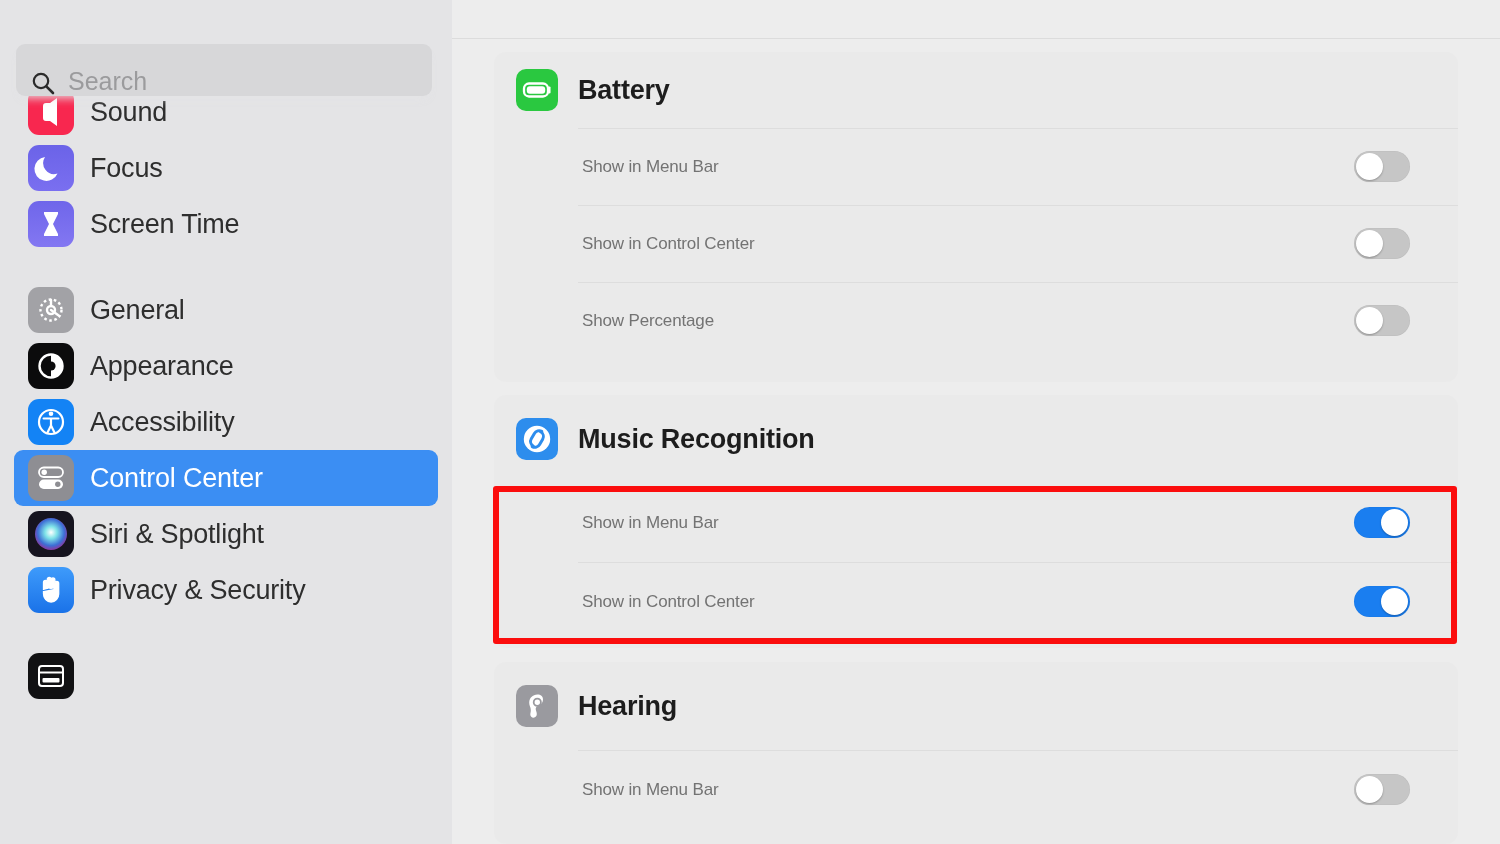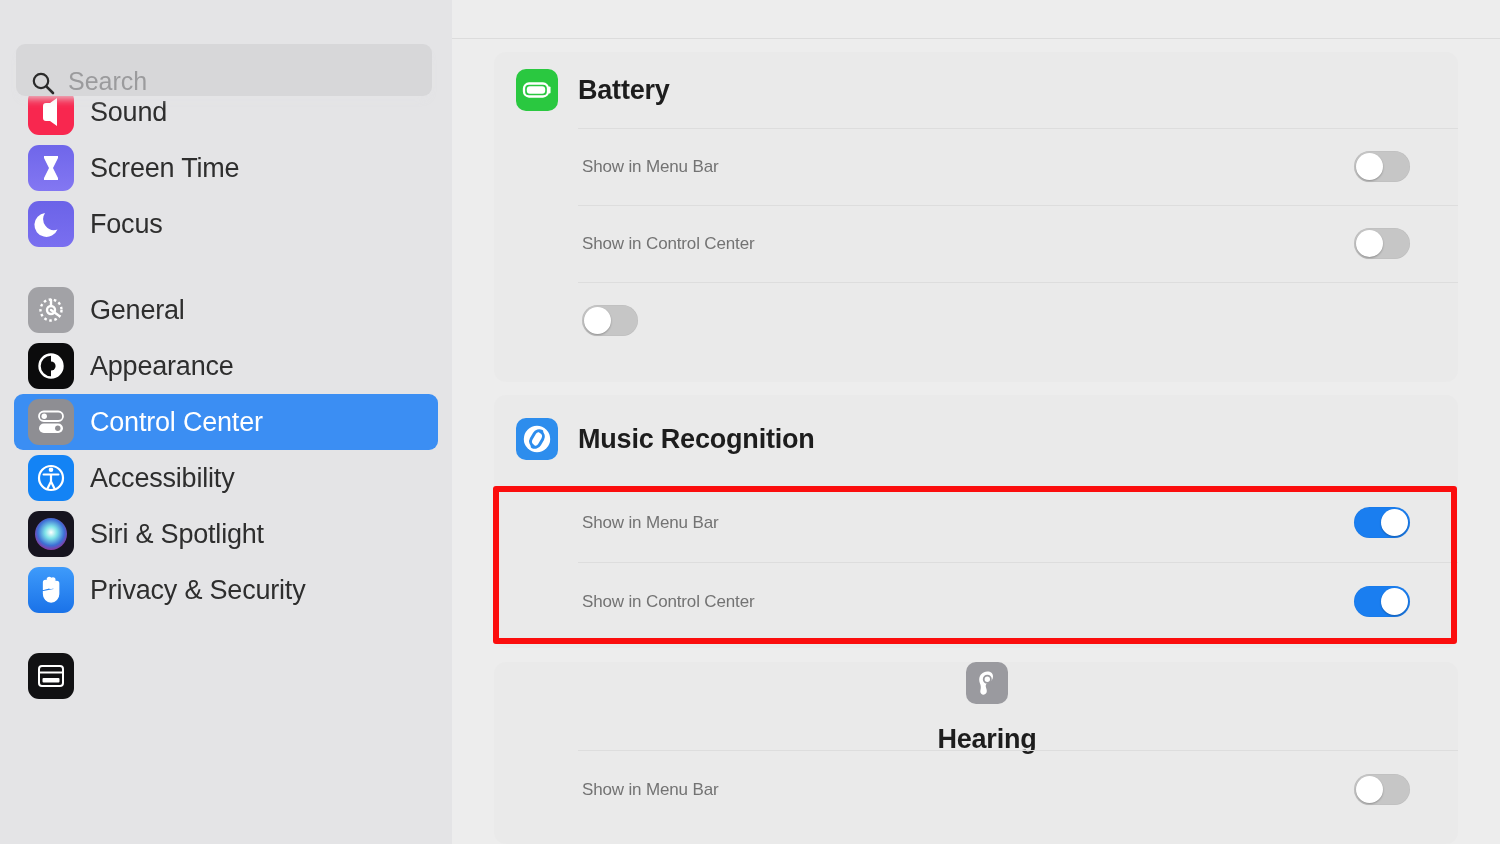--- a/index.html
+++ b/index.html
@@ -150,48 +150,48 @@
               <path d="M18 14h4l7-5v28l-7-5h-4a3 3 0 0 1-3-3v-12a3 3 0 0 1 3-3z" fill="#fff"></path>
             </svg>
           </span>
           <span class="nav-label">Sound</span>
         </div>
 
         <div class="nav-item">
           <span class="nav-icon">
             <svg viewBox="0 0 46 46" width="46" height="46">
               <defs>
+                  <linearGradient id="gfoc" x1="0" y1="0" x2="0" y2="1">
+                <stop offset="0" stop-color="#6b63e8"></stop>
+                    <stop offset="1" stop-color="#7a6ff0"></stop>
+              </linearGradient>
+                </defs>
+              <rect x="0" y="0" width="46" height="46" rx="11" fill="url(#gfoc)"></rect>
+              <path d="M29.5 28.5A11 11 0 0 1 17 12a12 12 0 1 0 12.5 16.5z" fill="#fff"></path>
+            </svg>
+          </span>
+          <span class="nav-label">Focus</span>
+        </div>
+
+        <div class="nav-item">
+          <span class="nav-icon">
+            <svg viewBox="0 0 46 46" width="46" height="46">
+              <defs>
                   <linearGradient id="gst" x1="0" y1="0" x2="0" y2="1">
                 <stop offset="0" stop-color="#6f66ea"></stop>
                     <stop offset="1" stop-color="#8377f2"></stop>
               </linearGradient>
                 </defs>
               <rect x="0" y="0" width="46" height="46" rx="11" fill="url(#gst)"></rect>
               <path d="M16 11h14v2l-5 10 5 10v2H16v-2l5-10-5-10z" fill="#fff"></path>
             </svg>
           </span>
           <span class="nav-label">Screen Time</span>
         </div>
 
-        <div class="nav-item">
-          <span class="nav-icon">
-            <svg viewBox="0 0 46 46" width="46" height="46">
-              <defs>
-                  <linearGradient id="gfoc" x1="0" y1="0" x2="0" y2="1">
-                <stop offset="0" stop-color="#6b63e8"></stop>
-                    <stop offset="1" stop-color="#7a6ff0"></stop>
-              </linearGradient>
-                </defs>
-              <rect x="0" y="0" width="46" height="46" rx="11" fill="url(#gfoc)"></rect>
-              <path d="M29.5 28.5A11 11 0 0 1 17 12a12 12 0 1 0 12.5 16.5z" fill="#fff"></path>
-            </svg>
-          </span>
-          <span class="nav-label">Focus</span>
-        </div>
-
         <div class="nav-gap"></div>
 
         <div class="nav-item">
           <span class="nav-icon">
             <svg viewBox="0 0 46 46" width="46" height="46">
               <rect x="0" y="0" width="46" height="46" rx="11" fill="#a2a2a6"></rect>
               <g fill="none" stroke="#fff" stroke-width="2.4">
                 <circle cx="23" cy="23" r="10.5" stroke-dasharray="2.6 2.6"></circle>
                 <circle cx="23" cy="23" r="4"></circle>
                 <path d="M23 19v-6M23 23l7 5" stroke-linecap="round"></path>
@@ -206,43 +206,43 @@
             <svg viewBox="0 0 46 46" width="46" height="46">
               <rect x="0" y="0" width="46" height="46" rx="11" fill="#0b0b0c"></rect>
               <circle cx="23" cy="23" r="11.5" fill="none" stroke="#fff" stroke-width="2.4"></circle>
               <path d="M23 11.5a11.5 11.5 0 0 1 0 23z" fill="#fff"></path>
               <circle cx="23" cy="23" r="4.6" fill="#0b0b0c"></circle>
             </svg>
           </span>
           <span class="nav-label">Appearance</span>
         </div>
 
+        <div class="nav-item">
+          <span class="nav-icon">
+            <svg viewBox="0 0 46 46" width="46" height="46">
+              <rect x="0" y="0" width="46" height="46" rx="11" fill="#1383f5"></rect>
+              <circle cx="23" cy="23" r="12" fill="none" stroke="#fff" stroke-width="2.2"></circle>
+              <circle cx="23" cy="14.8" r="2.3" fill="#fff"></circle>
+              <path d="M15.6 19.5h14.8M23 19.5v7m0 0-3.6 7.2M23 26.5l3.6 7.2" stroke="#fff" stroke-width="2.2" stroke-linecap="round" fill="none"></path>
+            </svg>
+          </span>
+          <span class="nav-label">Accessibility</span>
+        </div>
+
         <div class="nav-item selected">
           <span class="nav-icon">
             <svg viewBox="0 0 46 46" width="46" height="46">
               <rect x="0" y="0" width="46" height="46" rx="11" fill="#8e8e93"></rect>
               <rect x="11" y="12.5" width="24" height="9.5" rx="4.75" fill="none" stroke="#fff" stroke-width="1.8"></rect>
               <circle cx="16.2" cy="17.25" r="2.7" fill="#fff"></circle>
               <rect x="11" y="24.5" width="24" height="9.5" rx="4.75" fill="#fff"></rect>
               <circle cx="29.8" cy="29.25" r="2.7" fill="#8e8e93"></circle>
             </svg>
           </span>
           <span class="nav-label">Control Center</span>
-        </div>
-
-        <div class="nav-item">
-          <span class="nav-icon">
-            <svg viewBox="0 0 46 46" width="46" height="46">
-              <rect x="0" y="0" width="46" height="46" rx="11" fill="#1383f5"></rect>
-              <circle cx="23" cy="23" r="12" fill="none" stroke="#fff" stroke-width="2.2"></circle>
-              <circle cx="23" cy="14.8" r="2.3" fill="#fff"></circle>
-              <path d="M15.6 19.5h14.8M23 19.5v7m0 0-3.6 7.2M23 26.5l3.6 7.2" stroke="#fff" stroke-width="2.2" stroke-linecap="round" fill="none"></path>
-            </svg>
-          </span>
-          <span class="nav-label">Accessibility</span>
         </div>
 
         <div class="nav-item">
           <span class="nav-icon">
             <svg viewBox="0 0 46 46" width="46" height="46">
               <defs>
                 <radialGradient id="gsiri" cx="0.5" cy="0.45" r="0.75">
                   <stop offset="0" stop-color="#ffffff"></stop>
                   <stop offset="0.25" stop-color="#7fe3e8"></stop>
                   <stop offset="0.55" stop-color="#3d6fd6"></stop>
@@ -329,20 +329,21 @@
         <div class="row">
           <div class="row-sep"></div>
           <span class="row-label">Show in Control Center</span>
           <span class="toggle">
               <span class="knob"></span>
             </span>
         </div>
 
         <div class="row">
           <div class="row-sep"></div>
+          <span class="row-label">Show Percentage</span>
           <span class="toggle">
               <span class="knob"></span>
             </span>
         </div>
       </div>
 
       <div class="card" style="top:395px; height:253px;">
         <div class="card-header" style="height:88px;">
           <span class="sect-icon">
             <svg viewBox="0 0 42 42" width="42" height="42">
@@ -365,21 +366,21 @@
         <div class="row" style="height:79px;">
           <div class="row-sep"></div>
           <span class="row-label">Show in Control Center</span>
           <span class="toggle on">
               <span class="knob"></span>
             </span>
         </div>
       </div>
 
       <div class="card" style="top:662px; height:182px;">
-        <div class="card-header" style="height:88px;flex-direction:column;">
+        <div class="card-header" style="height:88px;">
           <span class="sect-icon">
             <svg viewBox="0 0 42 42" width="42" height="42">
               <rect x="0" y="0" width="42" height="42" rx="10" fill="#9a9a9f"></rect>
               <path d="M21.5 9.6c-5 0-8.3 3.6-8.3 8.2 0 3.1 1.6 4.3 1.6 7.1 0 2.1-.5 3-0.5 4.6 0 1.9 1.4 3.2 3.2 3.2 2.1 0 3.3-1.5 3.3-3.6 0-2.6-1.1-3.4-1.1-5.3 0-2.4 2-2.8 3.9-3.9 2.1-1.2 3.4-2.9 3.4-5.4 0-3.1-2.3-4.9-5.5-4.9z" fill="#fff"></path>
               <circle cx="21.3" cy="17.3" r="3.6" fill="none" stroke="#9a9a9f" stroke-width="1.8"></circle>
             </svg>
           </span>
           <span class="sect-title">Hearing</span>
         </div>
 

